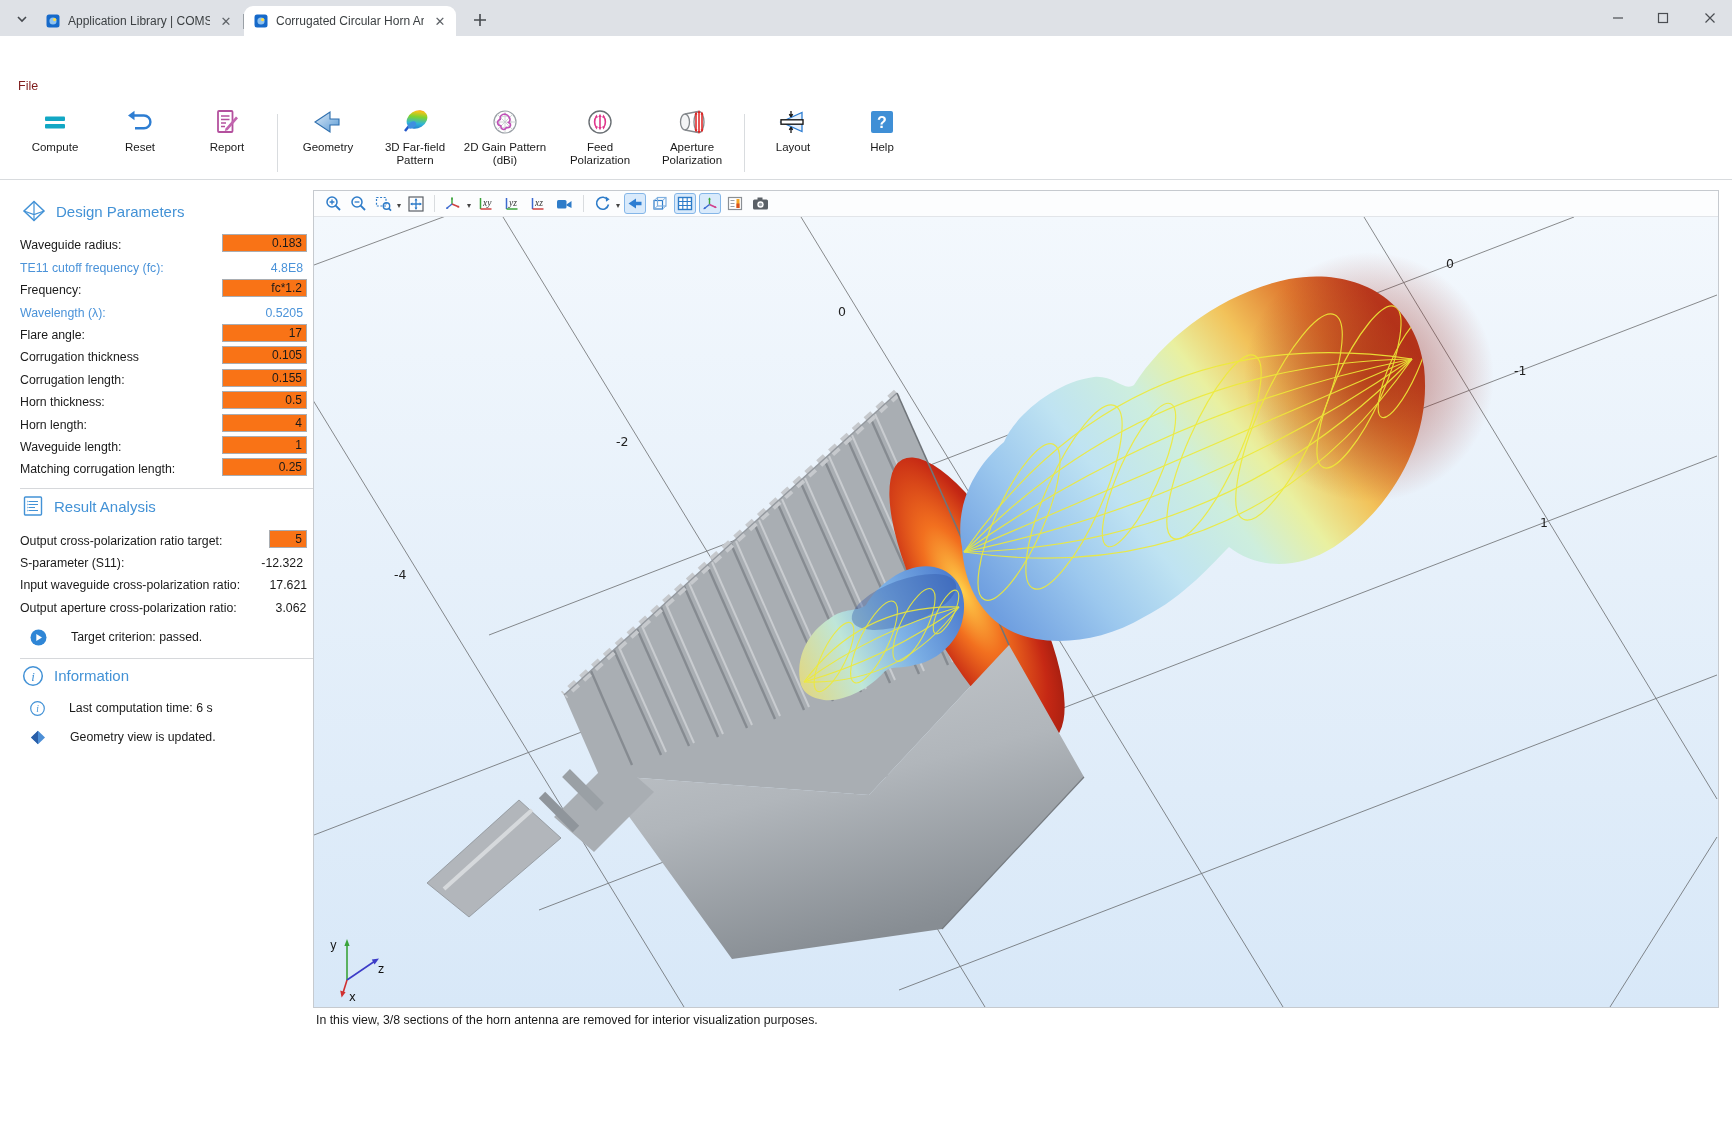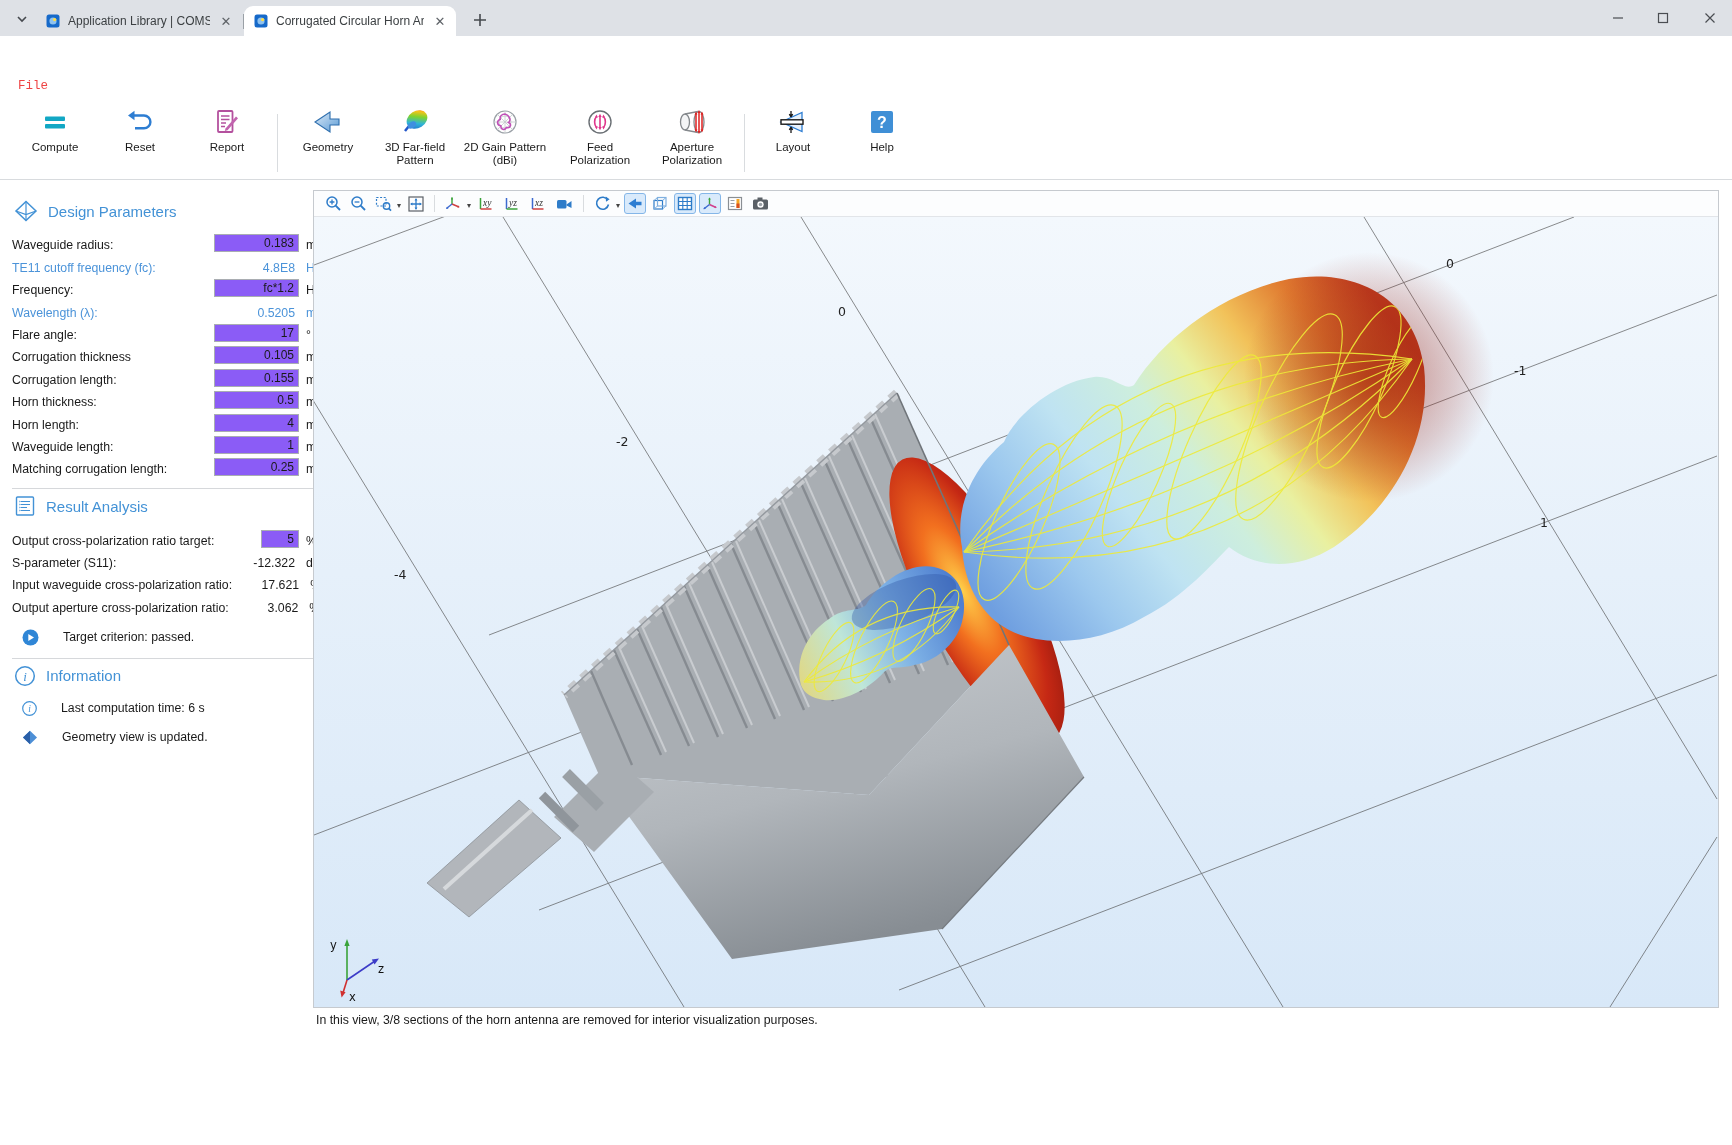--- a/index.html
+++ b/index.html
@@ -24,35 +24,35 @@
   .winctl { position:absolute; top:6px; width:30px; height:24px; display:flex; align-items:center; justify-content:center; }
   .navbar { position:absolute; left:0; top:36px; width:1732px; height:38px; background:#fff; }
   .navico { position:absolute; top:44px; width:28px; height:28px; display:flex; align-items:center;
     justify-content:center; color:#5f6368; }
   .addrbar { position:absolute; left:143px; top:41px; width:1450px; height:30px; border:1px solid #cdd1d6;
     border-radius:16px; background:#fff; display:flex; align-items:center; padding:0 14px; gap:10px; }
   .url { font-size:13.5px; color:#202124; }
 
   
   .menubar { position:absolute; left:0; top:74px; width:1732px; height:26px; background:#fff; }
-  .filemenu { position:absolute; left:14px; top:4px; font-size:12.5px; color:#ef4444; padding:1px 4px;font-family:Liberation Mono, monospace; }
+  .filemenu { position:absolute; left:14px; top:4px; font-size:12.5px; color:#7f1d1d; padding:1px 4px; }
   .ribbon { position:absolute; left:0; top:100px; width:1732px; height:80px; background:#fff;
     border-bottom:1px solid #d8dbde; }
   .rbtn { position:absolute; top:6px; height:70px; display:flex; flex-direction:column; align-items:center; }
   .rbtn .ric { width:32px; height:32px; display:flex; align-items:center; justify-content:center; }
   .rbtn .rlb { margin-top:3px; font-size:11.5px; color:#1a1a1a; text-align:center; line-height:1.15; }
   .rdiv { position:absolute; top:14px; width:1px; height:58px; background:#d9dcdf; }
 
   
-  .sidebar { position:absolute; left:0; top:188px; width:340px; padding:6px 10px 0 12px; }
+  .sidebar { position:absolute; left:8px; top:188px; width:340px; padding:6px 10px 0 12px; }
   .shead { display:flex; align-items:center; gap:10px; margin:6px 0 8px 2px; }
   .shead .stitle { font-size:15px; color:#4392d6; }
   .prow { display:flex; align-items:flex-end; height:22.4px; }
   .plabel { flex:1; font-size:12.3px; color:#1a1a1a; white-space:nowrap; }
-  .pinput { width:85px; height:18px; border:1px solid #a9adb2; background:#8b5cf6; font-size:12px;
+  .pinput { width:85px; height:18px; border:1px solid #a9adb2; background:#f97316; font-size:12px;
     text-align:right; padding:0 4px; font-family:"Liberation Sans",sans-serif; color:#1a1a1a; }
   .pinput.narrow { width:38px; }
   .pval { width:85px; text-align:right; font-size:12.3px; color:#1a1a1a; padding-right:4px;margin-top:40px; }
   .punit { width:24px; font-size:12.3px; color:#1a1a1a; margin-left:7px; }
   .computed .plabel, .computed .pval, .computed .punit { color:#4b93d9; }
   .sdiv { height:1px; background:#d6d8db; margin:12px 0 6px 0; }
   .statusrow { display:flex; align-items:center; gap:24px; margin:14px 0 4px 10px; font-size:12.3px; color:#1a1a1a; }
   .para { font-size:12.3px; color:#1a1a1a; line-height:1.28; margin:4px 0 10px 0; width:292px; }
 
   

